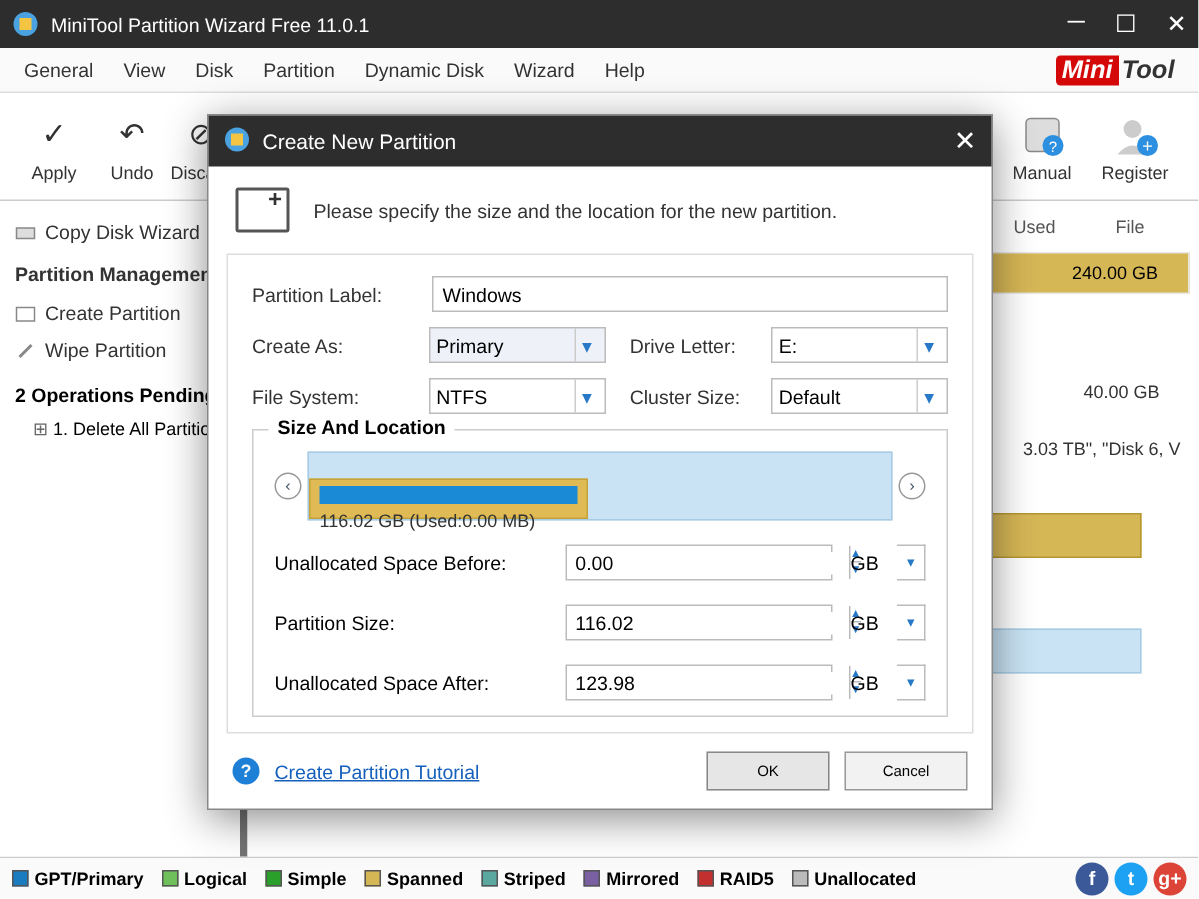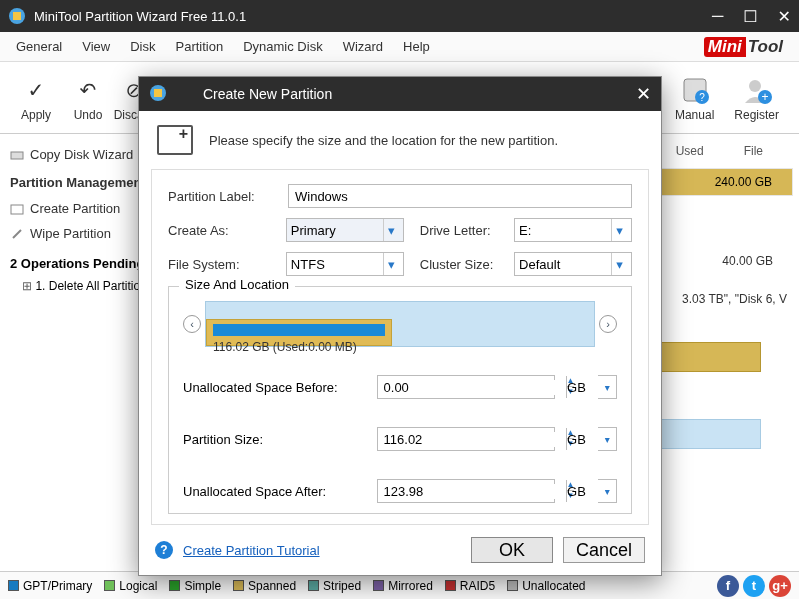--- a/index.html
+++ b/index.html
@@ -28,28 +28,28 @@
 .side-sub { padding: 4px 4px 4px 16px; font-size: 12px; white-space: nowrap; overflow: hidden; }
 .side-sub::before { content: "⊞ "; color: #666; }
 
 .main { flex: 1; position: relative; background: #fff; padding: 6px; font-size: 12px; }
 .col-heads { display: flex; justify-content: flex-end; gap: 40px; padding: 4px 30px; color: #555; }
 .disk-row { border: 1px solid #e6e6e6; margin: 6px 0; padding: 6px; }
 .disk-block { height: 30px; background: #d6b756; border: 1px solid #b59630; display: inline-block; width: 90%; margin: 4px 0; }
 .disk-label { color: #333; padding: 2px 4px; }
 
 .footer { height: 28px; display: flex; align-items: center; border-top: 1px solid #ccc; padding: 0 8px; font-size: 12px; gap: 12px; background: #fafafa; }
-.legend { display: flex; align-items: center; gap: 4px; }
+.legend { display: flex; align-items: center; gap: 4px; font-weight: bold; }
 .sw { width: 11px; height: 11px; border: 1px solid #555; display: inline-block; }
 .footer .social { margin-left: auto; display: flex; gap: 4px; }
 .sicon { width: 22px; height: 22px; border-radius: 50%; color: #fff; display: flex; align-items: center; justify-content: center; font-size: 13px; font-weight: bold; }
 
 
 .modal { position: absolute; left: 138px; top: 76px; width: 524px; background: #fff; box-shadow: 0 6px 26px rgba(0,0,0,0.45); border: 1px solid #888; }
-.mtitle { height: 34px; background: #2d2d2d; color: #fff; display: flex; align-items: center; padding: 0 10px; font-size: 14px; gap: 28px; }
+.mtitle { height: 34px; background: #2d2d2d; color: #fff; display: flex; align-items: center; padding: 0 10px; font-size: 14px; }
 .mtitle .mclose { margin-left: auto; font-size: 18px; cursor: pointer; }
 .mhead { display: flex; align-items: center; gap: 16px; padding: 14px 18px; font-size: 13px; color: #333; }
 .mhead .hicon { width: 36px; height: 30px; border: 2px solid #555; border-radius: 2px; position: relative; }
 .mhead .hicon::after { content: "+"; position: absolute; right: 3px; top: -2px; font-size: 16px; font-weight: bold; }
 
 .mbody { border: 1px solid #ddd; margin: 0 12px; padding: 14px 16px 10px; font-size: 13px; }
 .frow { display: flex; align-items: center; margin-bottom: 10px; gap: 8px; }
 .flabel { width: 112px; color: #333; }
 .finput { flex: 1; height: 24px; border: 1px solid #bbb; padding: 0 6px; font-size: 13px; }
 .fsel { width: 120px; height: 24px; border: 1px solid #bbb; background: #fff; padding: 0 4px; display: flex; align-items: center; justify-content: space-between; font-size: 13px; cursor: pointer; }
@@ -59,35 +59,35 @@
 
 .fieldset { border: 1px solid #ccc; margin-top: 6px; padding: 14px 14px 10px; position: relative; }
 .fieldset .legend { position: absolute; top: -10px; left: 10px; background: #fff; padding: 0 6px; font-size: 13px; }
 .slider-wrap { display: flex; align-items: center; gap: 4px; }
 .arrow-btn { width: 18px; height: 18px; border: 1px solid #999; border-radius: 50%; background: #fff; display: flex; align-items: center; justify-content: center; font-size: 11px; cursor: pointer; color: #456; }
 .slider-track { flex: 1; height: 46px; background: #c9e3f4; border: 1px solid #a7cbe3; position: relative; }
 .slider-fill { position: absolute; left: 0; top: 0; bottom: 0; width: 48%; background: #e0bb55; border: 1px solid #c5a238; margin-top: 17px; }
 .slider-fill .bar { height: 12px; margin: 4px 6px 0; background: #1a8ad6; }
 .slider-fill .lbl { padding: 4px 6px 0; font-size: 12px; color: #333; }
 
-.nrow { display: flex; align-items: center; margin-top: 28px; gap: 8px; }
+.nrow { display: flex; align-items: center; margin-top: 16px; gap: 8px; }
 .nlabel { width: 200px; font-size: 13px; }
 .nin { width: 178px; height: 24px; border: 1px solid #bbb; display: flex; align-items: center; }
 .nin input { border: none; flex: 1; padding: 0 6px; font-size: 13px; outline: none; }
 .spin { width: 16px; display: flex; flex-direction: column; border-left: 1px solid #bbb; }
 .spin span { height: 11px; line-height: 9px; text-align: center; font-size: 8px; border-bottom: 1px solid #bbb; cursor: pointer; color: #2878c8; }
 .spin span:last-child { border-bottom: none; }
 .unit { width: 30px; text-align: center; }
 .unitsel { width: 20px; height: 24px; border: 1px solid #bbb; border-left: none; display: flex; align-items: center; justify-content: center; color: #2878c8; font-size: 10px; cursor: pointer; }
 
 .mfoot { display: flex; align-items: center; padding: 12px 16px; gap: 10px; }
 .help-icon { width: 18px; height: 18px; border-radius: 50%; background: #1e7fd6; color: #fff; display: flex; align-items: center; justify-content: center; font-size: 12px; font-weight: bold; }
 .link { color: #1560bd; text-decoration: underline; cursor: pointer; font-size: 13px; }
 .btns { margin-left: auto; display: flex; gap: 10px; }
-.btn { width: 82px; height: 26px; border: 1px solid #999; background: #f2f2f2; display: flex; align-items: center; justify-content: center; font-size: 18px; cursor: pointer; }
+.btn { width: 82px; height: 26px; border: 1px solid #999; background: #f2f2f2; display: flex; align-items: center; justify-content: center; font-size: 10px; cursor: pointer; }
 .btn.ok { background: #e6e6e6; border-color: #888; }
 </style>
 </head>
 <body>
 
 <div class="titlebar">
   <span class="ticon">
     <svg width="18" height="18">
         <circle cx="9" cy="9" r="8" fill="#4aa3e0"></circle>
         <rect x="5" y="5" width="8" height="8" fill="#f4c542"></rect>

